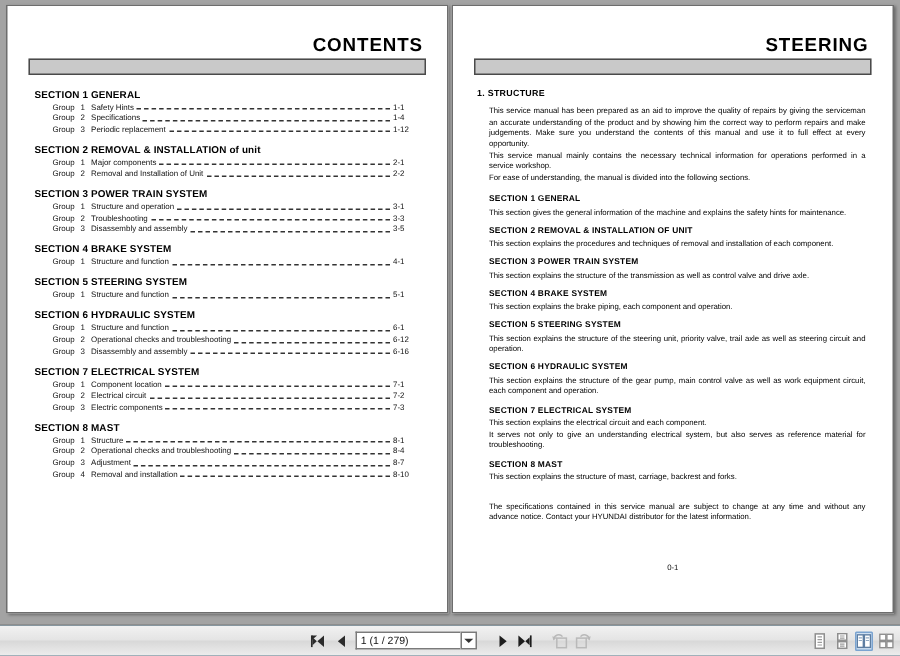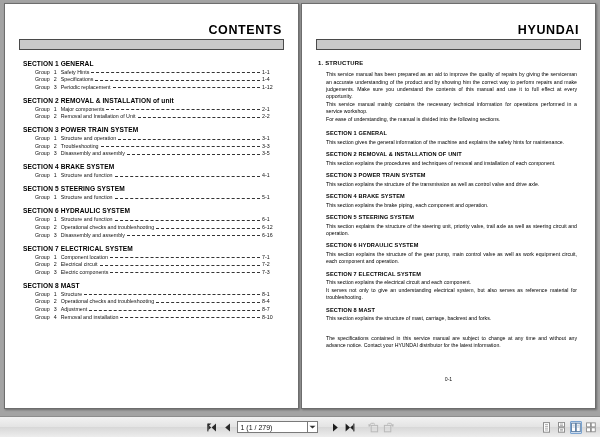--- a/index.html
+++ b/index.html
@@ -350,21 +350,21 @@
                 <span class="toc-dots"></span>
                 <span class="toc-page">8-10</span>
               </div>
             </div>
           </div>
       </div>
     </div>
 
     <div class="page">
       <div class="page-inner">
-        <div class="doc-title">HYUNDAI</div>
+        <div class="doc-title">STEERING</div>
         <div class="title-rule"></div>
         <div class="fw">
           <div class="fw-h1">1. STRUCTURE</div>
           <div id="fw-intro">
               <div class="fw-p">This service manual has been prepared as an aid to improve the quality of repairs by giving the serviceman an accurate understanding of the product and by showing him the correct way to perform repairs and make judgements.  Make sure you understand the contents of this manual and use it to full effect at every opportunity.</div>
               <div class="fw-p">This service manual mainly contains the necessary technical information for operations performed in a service workshop.</div>
               <div class="fw-p">For ease of understanding, the manual is divided into the following sections.</div>
             </div>
           <div class="fw-gap"></div>
           <div id="fw-sections">

